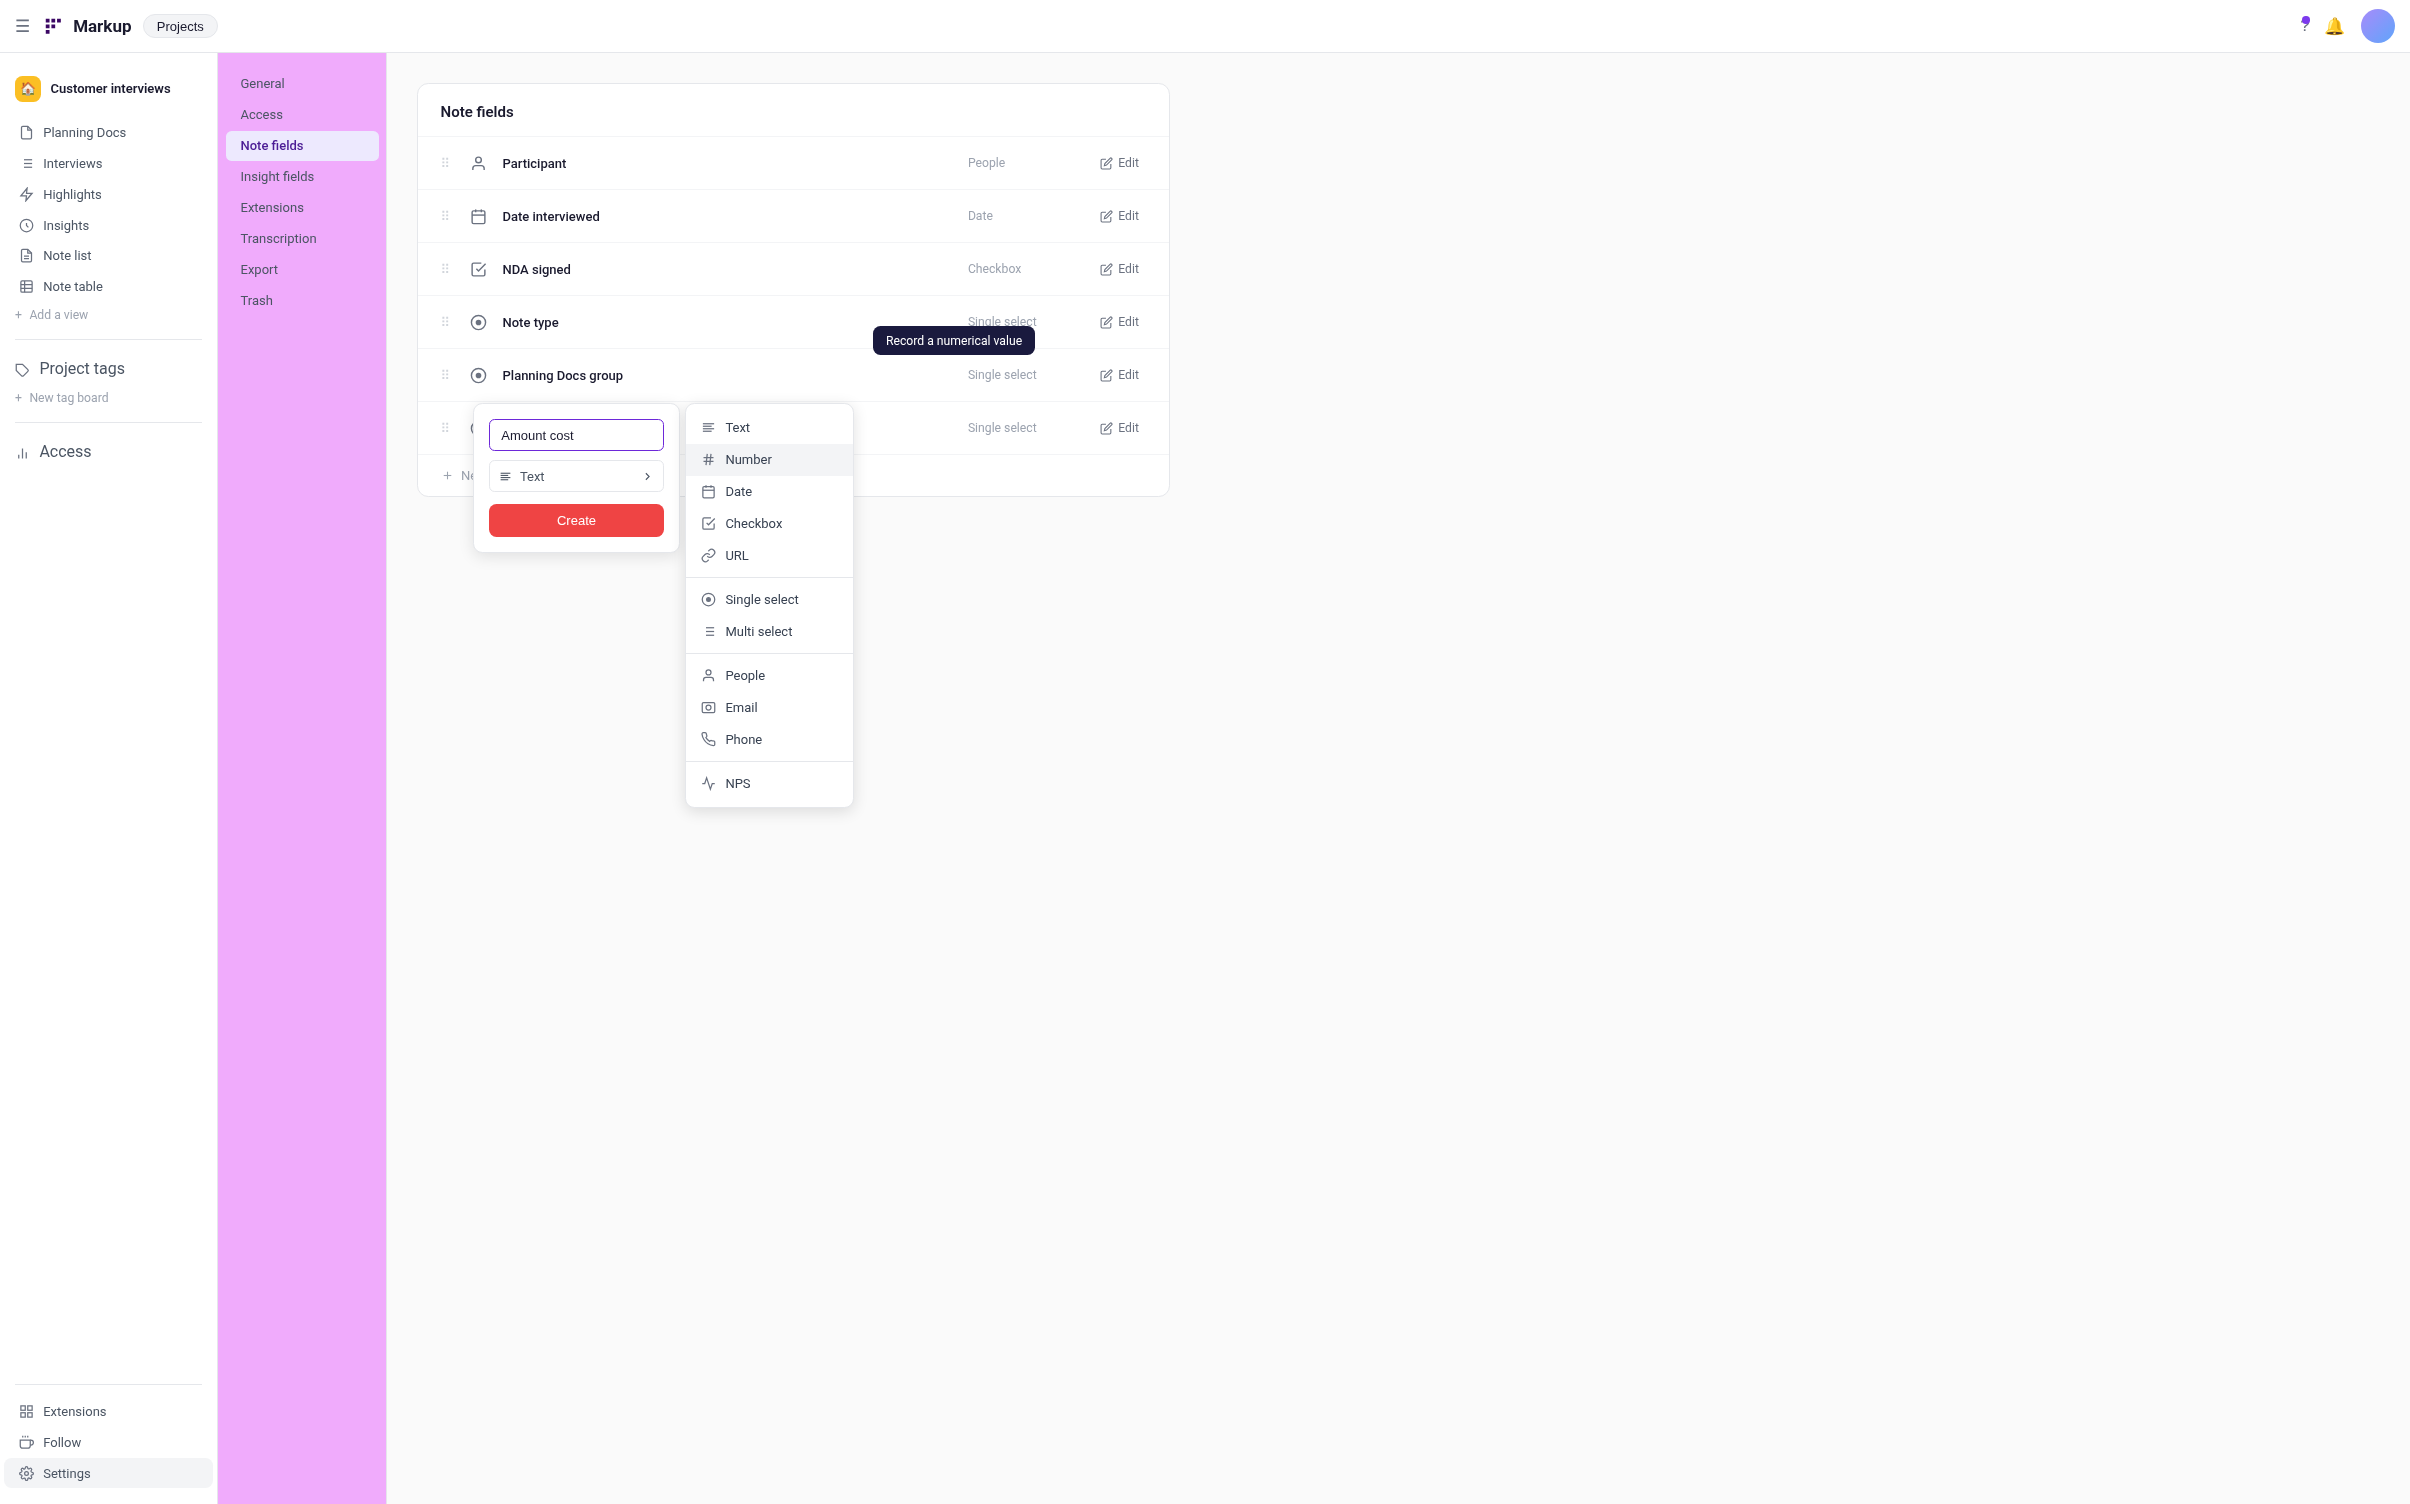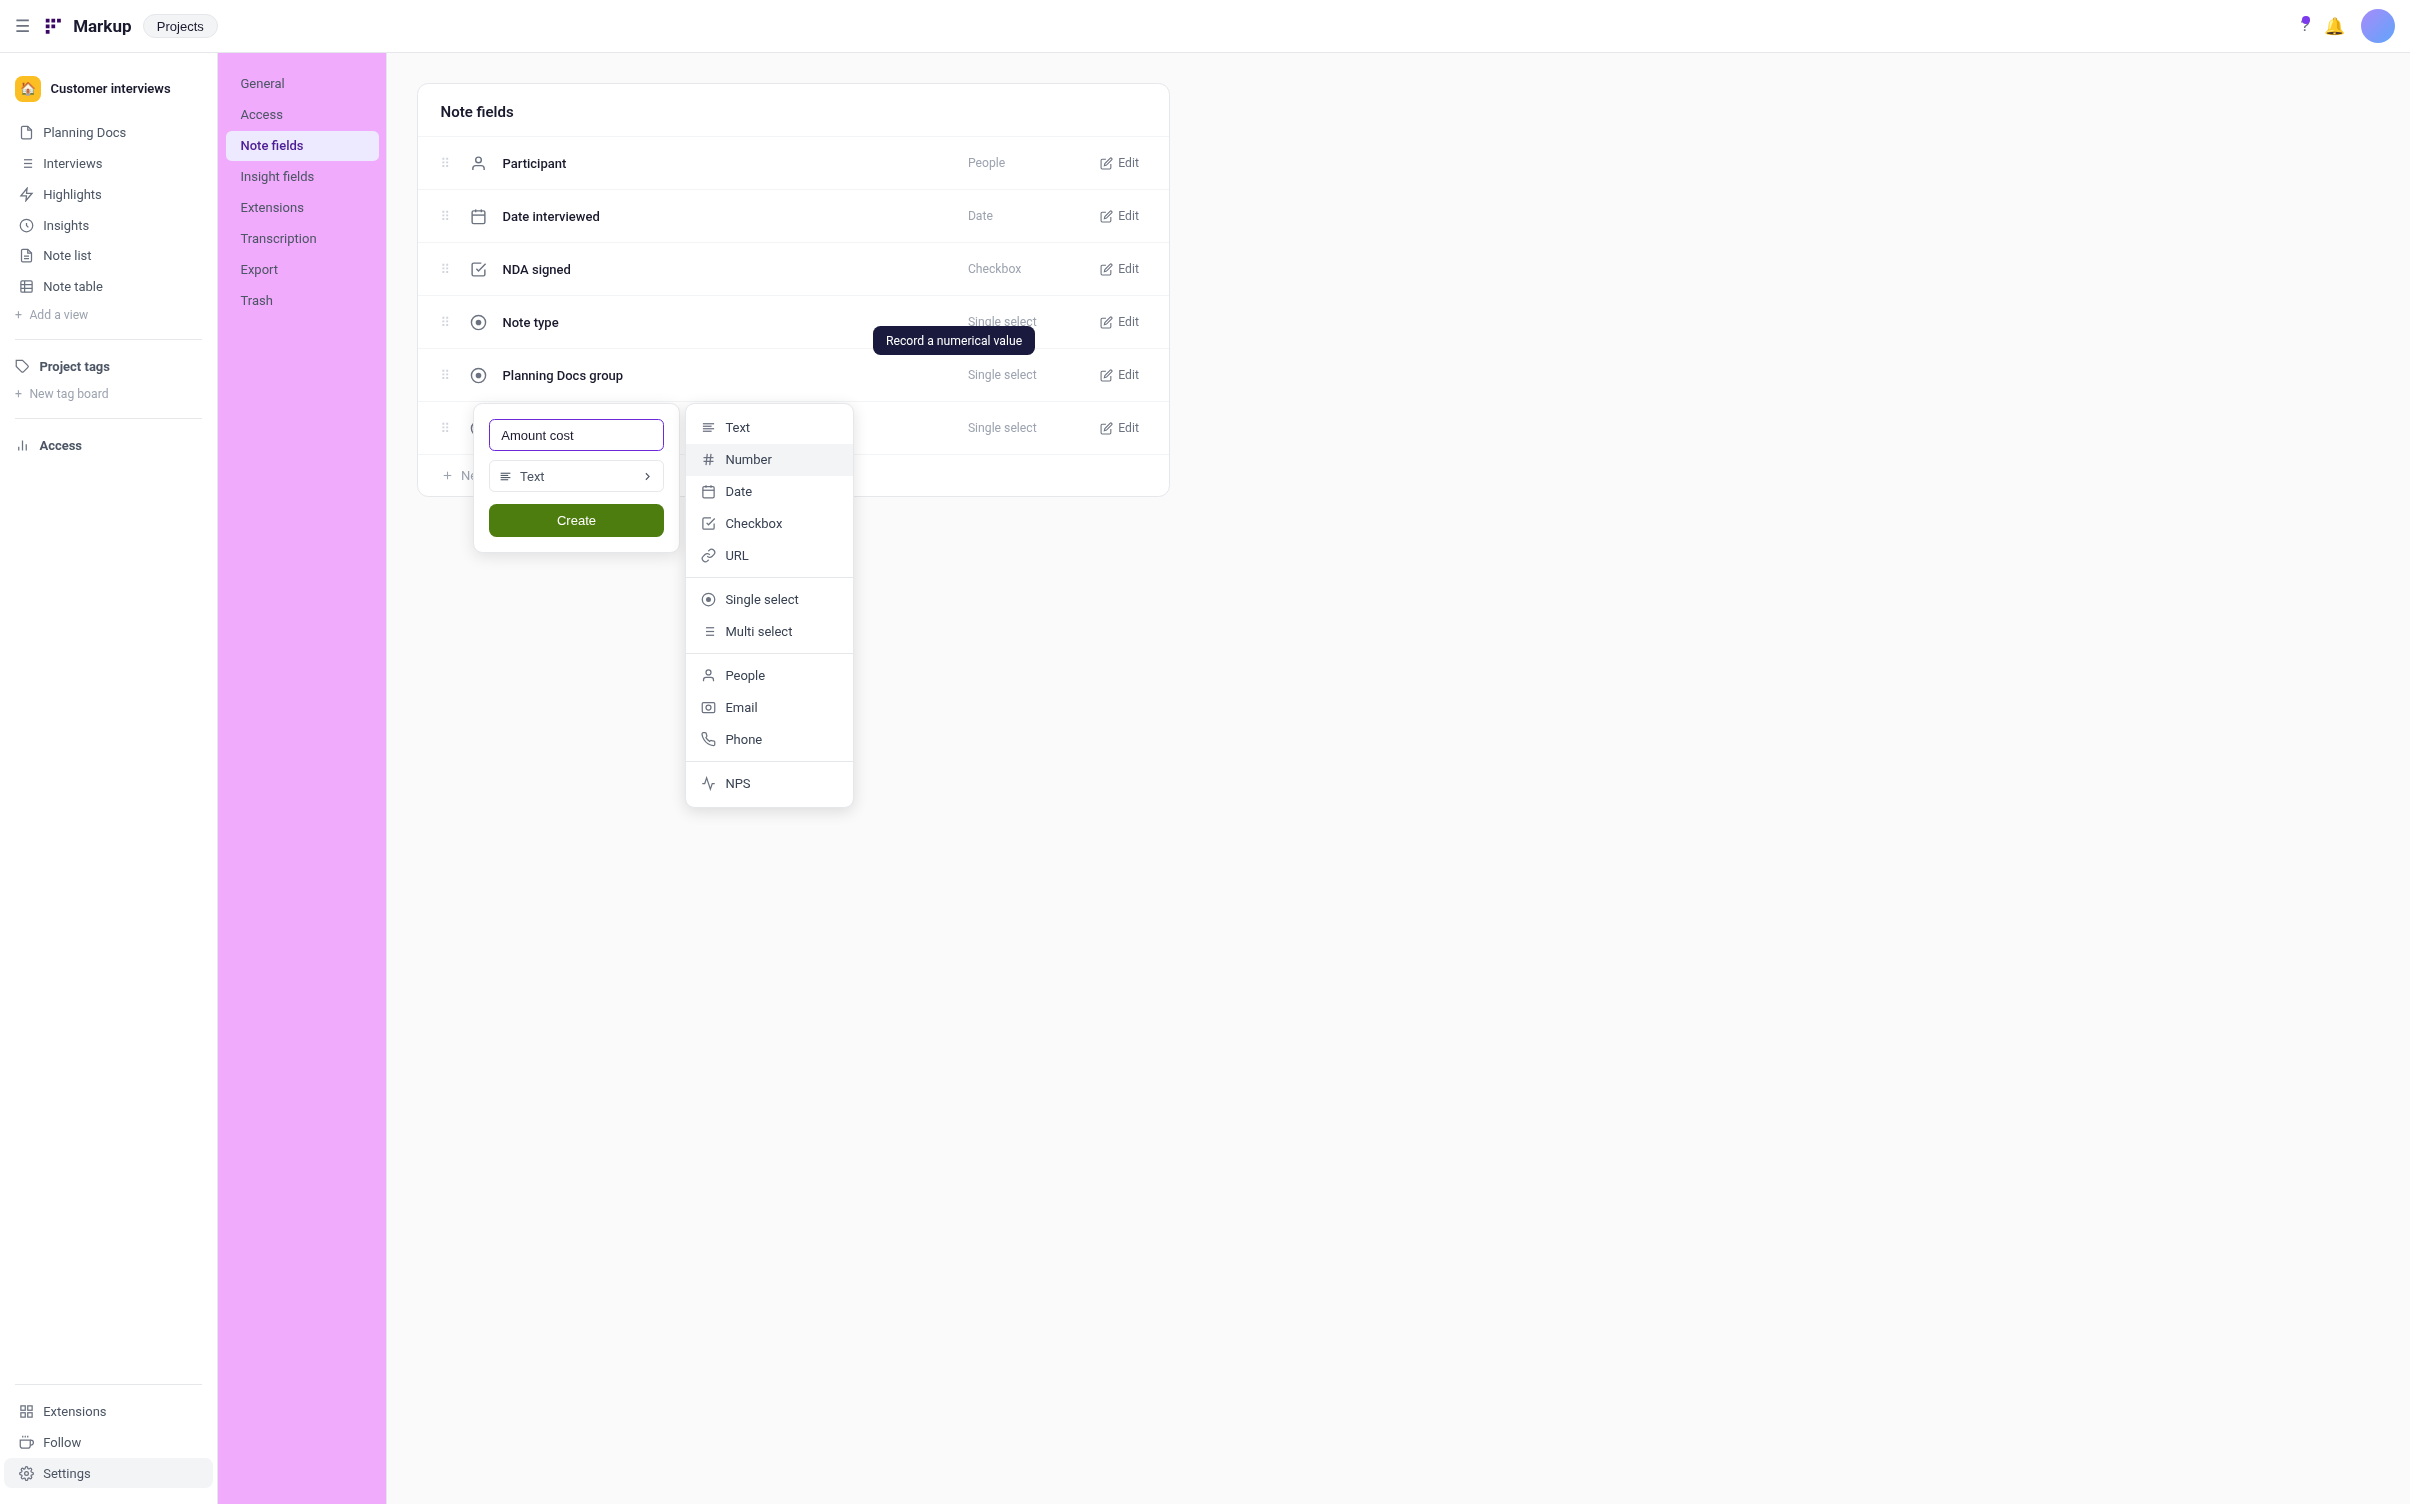--- a/index.html
+++ b/index.html
@@ -41,21 +41,21 @@
     }
     .workspace-icon { width: 26px; height: 26px; background: #fbbf24; border-radius: 7.5px; display: flex; align-items: center; justify-content: center; font-size: 13px; }
     .sidebar-nav-item {
       display: flex; align-items: flex-end; gap: 9.4px; padding: 7.5px 15px;
       font-size: 13px; color: #4b5563; cursor: pointer; border-radius: 7.5px; margin: 0.9px 3.8px;
     }
     .sidebar-nav-item svg { width: 15px; height: 15px; flex-shrink: 0; color: #6b7280; }
     .sidebar-divider { height: 0.9px; background: #e5e7eb; margin: 11.3px 15px; }
     .sidebar-section-label {
       display: flex; align-items: flex-end; gap: 9.4px; padding: 7.5px 15px;
-      font-size: 13px; font-weight: 700; color: #4b5563; cursor: pointer;
+      font-size: 16px; font-weight: 400; color: #4b5563; cursor: pointer;
     }
     .sidebar-section-label svg { width: 15px; height: 15px; color: #6b7280; }
     .sidebar-add-item {
       display: flex; align-items: center; gap: 7.5px; padding: 5.6px 15px;
       font-size: 12.2px; color: #9ca3af; cursor: pointer;
     }
     .sidebar-bottom { margin-top: auto; }
     .sidebar-bottom-item {
       display: flex; align-items: center; gap: 9.4px; padding: 7.5px 15px;
       font-size: 13px; color: #4b5563; cursor: pointer; border-radius: 7.5px; margin: 0.9px 3.8px;
@@ -109,21 +109,21 @@
       width: 100%; border: 1.4px solid #6d28d9; border-radius: 5.6px;
       padding: 7.5px 11.3px; font-size: 13px; outline: none; margin-bottom: 9.4px;
       color: #1a1a2e;
     }
     .popup-type-row {
       display: flex; align-items: center; justify-content: space-between;
       padding: 7.5px 9.4px; border: 0.9px solid #e5e7eb; border-radius: 5.6px;
       font-size: 13px; color: #4b5563; cursor: pointer; margin-bottom: 11.3px;
     }
     .create-btn {
-      background: #4d7c0f; color: #fff; border: none; border-radius: 7.5px;
+      background: #ef4444; color: #fff; border: none; border-radius: 7.5px;
       padding: 9.4px 19px; font-size: 13px; font-weight: 500; cursor: pointer; width: 100%;
     }
 
     
     .type-dropdown {
       background: #fff; border: 0.9px solid #e5e7eb; border-radius: 9.4px;
       padding: 7.5px 0; min-width: 169px; box-shadow: 0 3.8px 15px rgba(0,0,0,0.12);
       position: absolute; z-index: 300;
     }
     .type-option {

